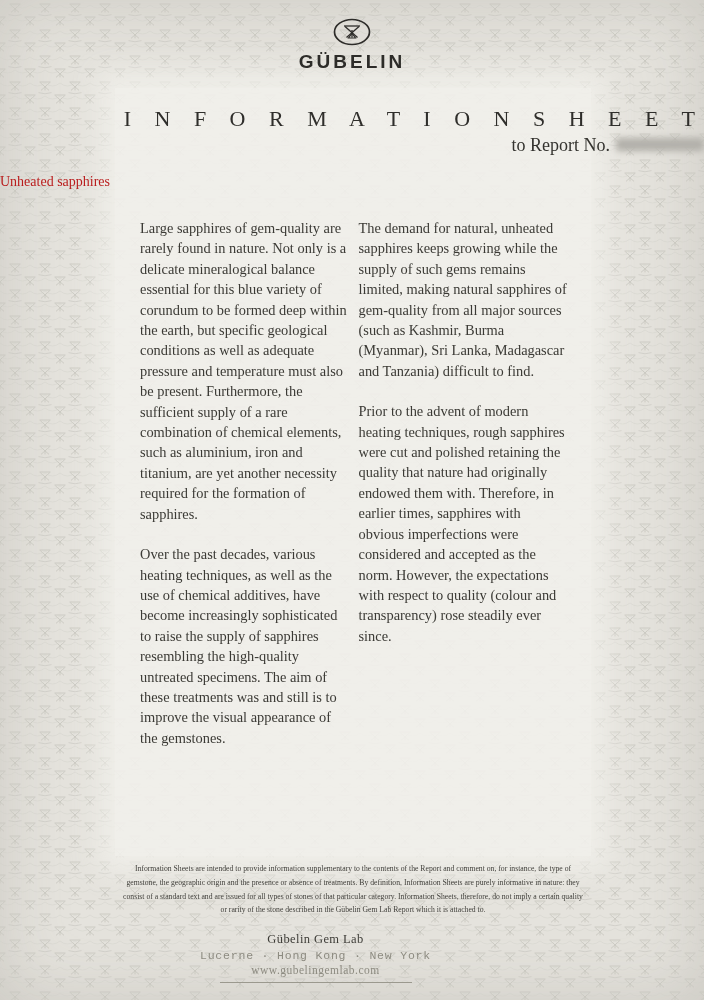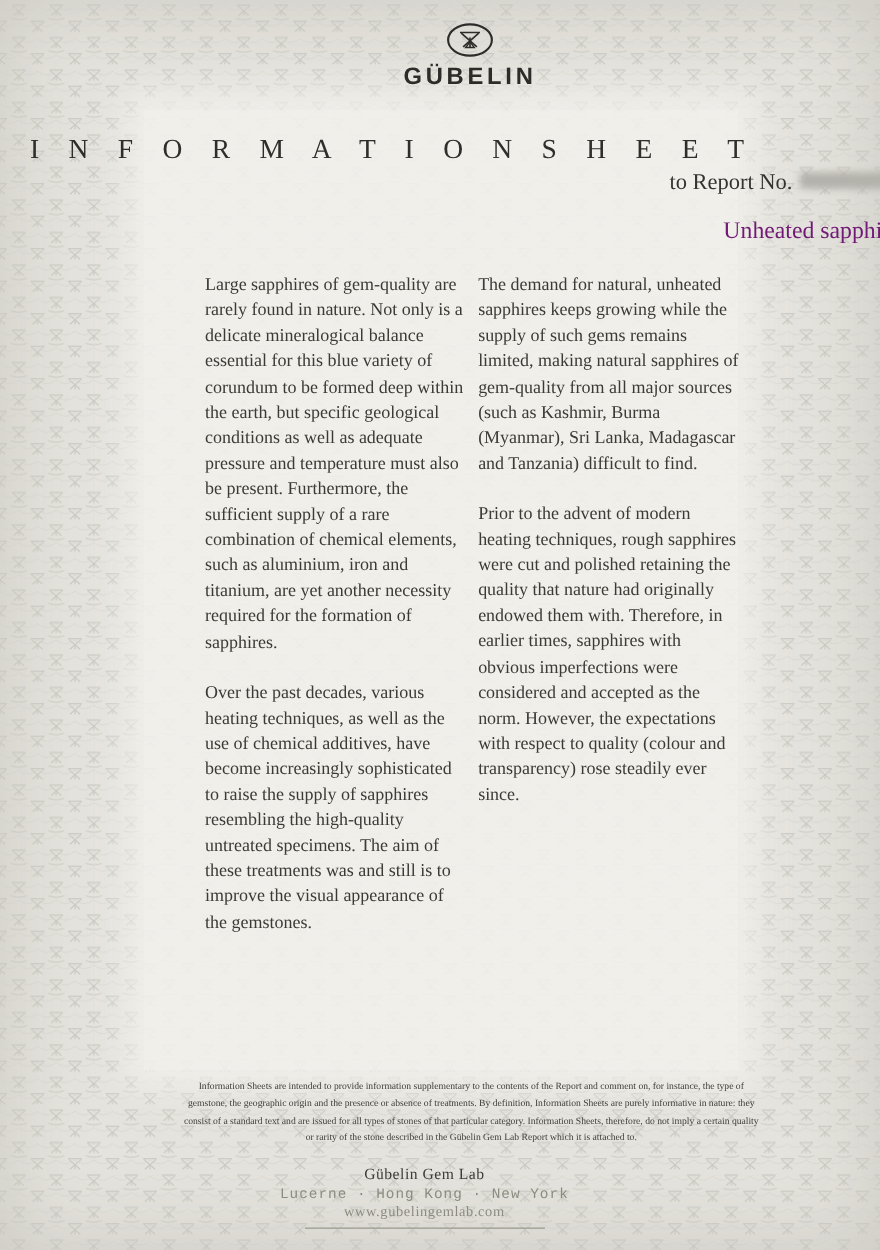--- a/index.html
+++ b/index.html
@@ -30,21 +30,20 @@
     left: 115px;
     top: 88px;
     width: 476px;
     height: 768px;
     background: rgba(241,240,236,0.88);
     box-shadow: 0 0 26px 16px rgba(241,240,236,0.82);
   }
   .content {
     position: absolute;
     inset: 0;
-    margin-left: 24px;
   }
   .brand {
     position: absolute;
     top: 16px;
     left: 0;
     width: 704px;
     text-align: center;
   }
   .emblem {
     display: block;
@@ -55,21 +54,21 @@
     font-weight: 700;
     font-size: 19px;
     letter-spacing: 3px;
     color: #2d2c29;
   }
   .page-title {
     position: absolute;
     top: 106px;
     left: 0;
     width: 704px;
-    text-align: left;
+    text-align: right;
     font-size: 22px;
     letter-spacing: 9px;
     color: #2f2e2b;
   }
   .report-line {
     position: absolute;
     top: 135px;
     left: 0;
     width: 704px;
     text-align: right;
@@ -84,23 +83,23 @@
     background: #b3b1ab;
     border-radius: 2px;
     filter: blur(3px);
     vertical-align: baseline;
   }
   .subject {
     position: absolute;
     top: 174px;
     left: 0;
     width: 704px;
-    text-align: right;
-    font-size: 19px;
-    color: #701a75;
+    text-align: left;
+    font-size: 14px;
+    color: #b91c1c;
   }
   .columns {
     position: absolute;
     top: 218px;
     left: 140px;
     width: 429px;
     display: flex;
     gap: 8px;
   }
   .col {

